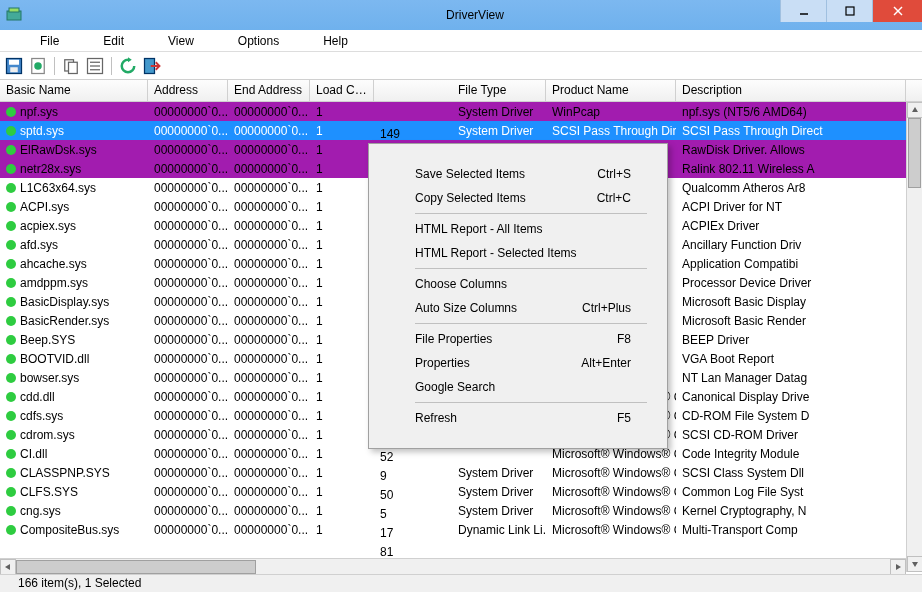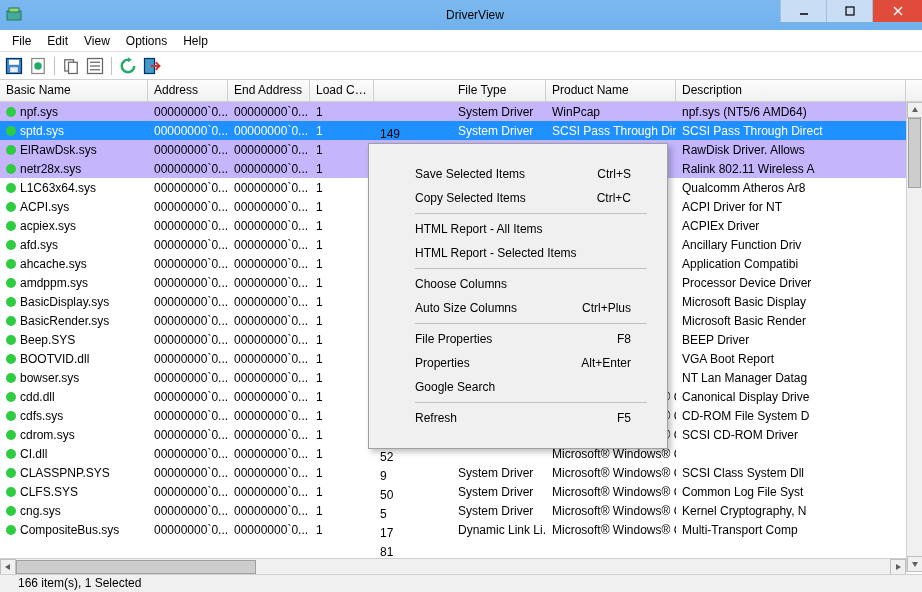--- a/index.html
+++ b/index.html
@@ -7,33 +7,33 @@
 
 .titlebar { height: 30px; background: linear-gradient(#7cb8f0, #6fb1ed); display: flex; align-items: center; position: relative; }
 .titlebar-icon { width: 16px; height: 16px; margin: 0 6px; }
 .titlebar-title { flex: 1; text-align: center; color: #000; font-size: 12px; }
 .win-buttons { display: flex; height: 22px; position: absolute; right: 0; top: 0;}
 .win-btn { width: 46px; height: 22px; display: flex; align-items: center; justify-content: center; color: #000; background:#c9def5; border-left:1px solid #a0c0e0;}
 .win-btn.close { background: #e04b3b; color: #fff; width:50px;}
 .win-btn svg { width: 10px; height: 10px; }
 
 .menubar { height: 22px; background: #fff; border-bottom: 1px solid #ddd; display: flex; align-items: center; padding: 0 4px; }
-.menu-item { padding: 2px 8px; cursor: default; }
+.menu-item { padding: 2px 8px; cursor: default; margin-left: 28px; }
 
 .toolbar { height: 28px; background: #fff; border-bottom: 1px solid #d0d0d0; display: flex; align-items: center; padding: 0 4px; gap: 4px; }
 .tool-btn { width: 20px; height: 20px; display: flex; align-items: center; justify-content: center; cursor: default; }
 .tool-sep { width: 1px; height: 18px; background: #c0c0c0; margin: 0 2px; }
 
 .grid-header { height: 22px; background: linear-gradient(#fdfdfd, #f0f0f0); border-bottom: 1px solid #d0d0d0; display: flex; position: relative; }
 .col-h { border-right: 1px solid #d0d0d0; padding: 3px 6px; white-space: nowrap; overflow: hidden; text-overflow: ellipsis; cursor: default; }
 
 .grid-body { position: relative; height: 470px; overflow: hidden; }
 .row { height: 19px; display: flex; align-items: center; white-space: nowrap; }
 .row.sel { background: #1e90ff; color: #fff; }
-.row.pink { background: #c4b5fd; }
+.row.pink { background: #a21caf; }
 .cell { padding: 0 6px; overflow: hidden; text-overflow: ellipsis; white-space: nowrap; display:flex; align-items:center; gap:4px;}
 .driver-icon-circle { width:10px; height:10px; border-radius:50%; background:#2ecc40; flex-shrink:0;}
 
 .ctx-menu { position: absolute; left: 368px; top: 143px; width: 300px; background: #f0f0f0; border: 1px solid #a0a0a0; box-shadow: 3px 3px 6px rgba(0,0,0,.25); padding: 18px; z-index: 10; }
 .ctx-item { height: 24px; display: flex; align-items: center; padding: 0 26px 0 28px; cursor: default; position: relative; }
 .ctx-shortcut { position: absolute; right: 18px; }
 .ctx-sep { height: 1px; background: #c0c0c0; margin: 3px 2px 3px 28px; }
 
 .scroll-h { position:absolute; bottom:18px; left:0; right:16px; height:16px; background:#f0f0f0; border-top:1px solid #d0d0d0; display:flex; align-items:center;}
 .scroll-h-btn { width:16px; height:16px; background:#f0f0f0; border:1px solid #c0c0c0; display:flex; align-items:center; justify-content:center;}
@@ -380,20 +380,21 @@
       <div class="cell c0">
         <span class="driver-icon-circle"></span>
         <span>CI.dll</span>
       </div>
       <div class="cell c1">00000000`0...</div>
       <div class="cell c2">00000000`0...</div>
       <div class="cell c3">1</div>
       <div class="cell c4">9</div>
       <div class="cell c5"></div>
       <div class="cell c6">Microsoft® Windows® Oper...</div>
+      <div class="cell c7">Code Integrity Module</div>
     </div>
     <div class="row">
       <div class="cell c0">
         <span class="driver-icon-circle"></span>
         <span>CLASSPNP.SYS</span>
       </div>
       <div class="cell c1">00000000`0...</div>
       <div class="cell c2">00000000`0...</div>
       <div class="cell c3">1</div>
       <div class="cell c4">50</div>

